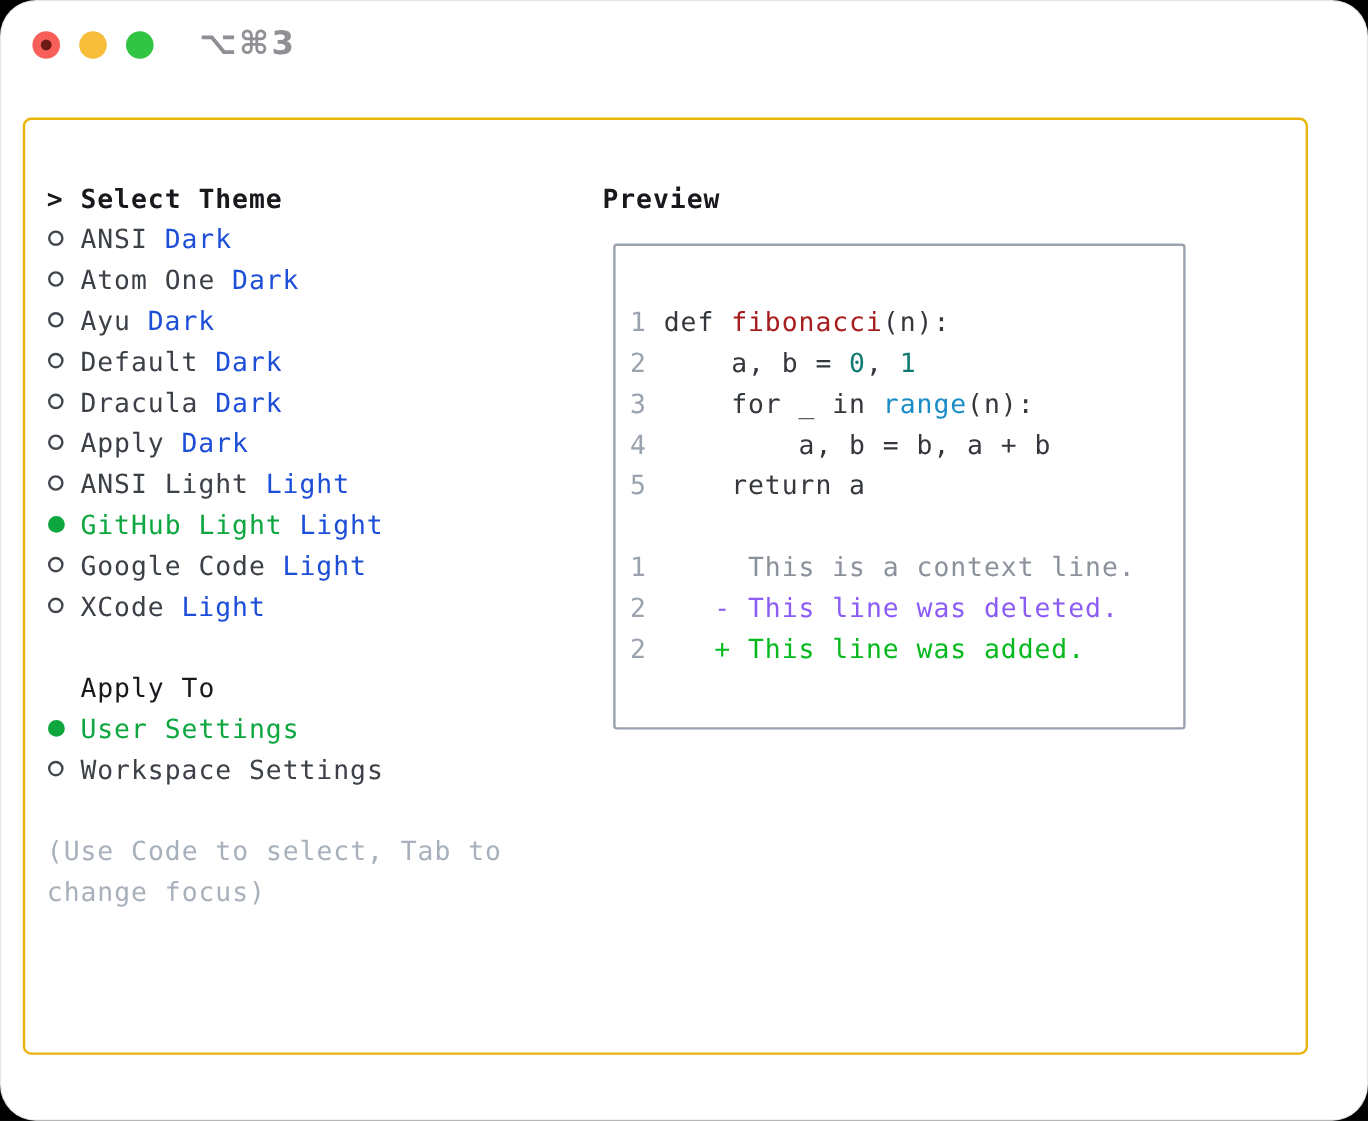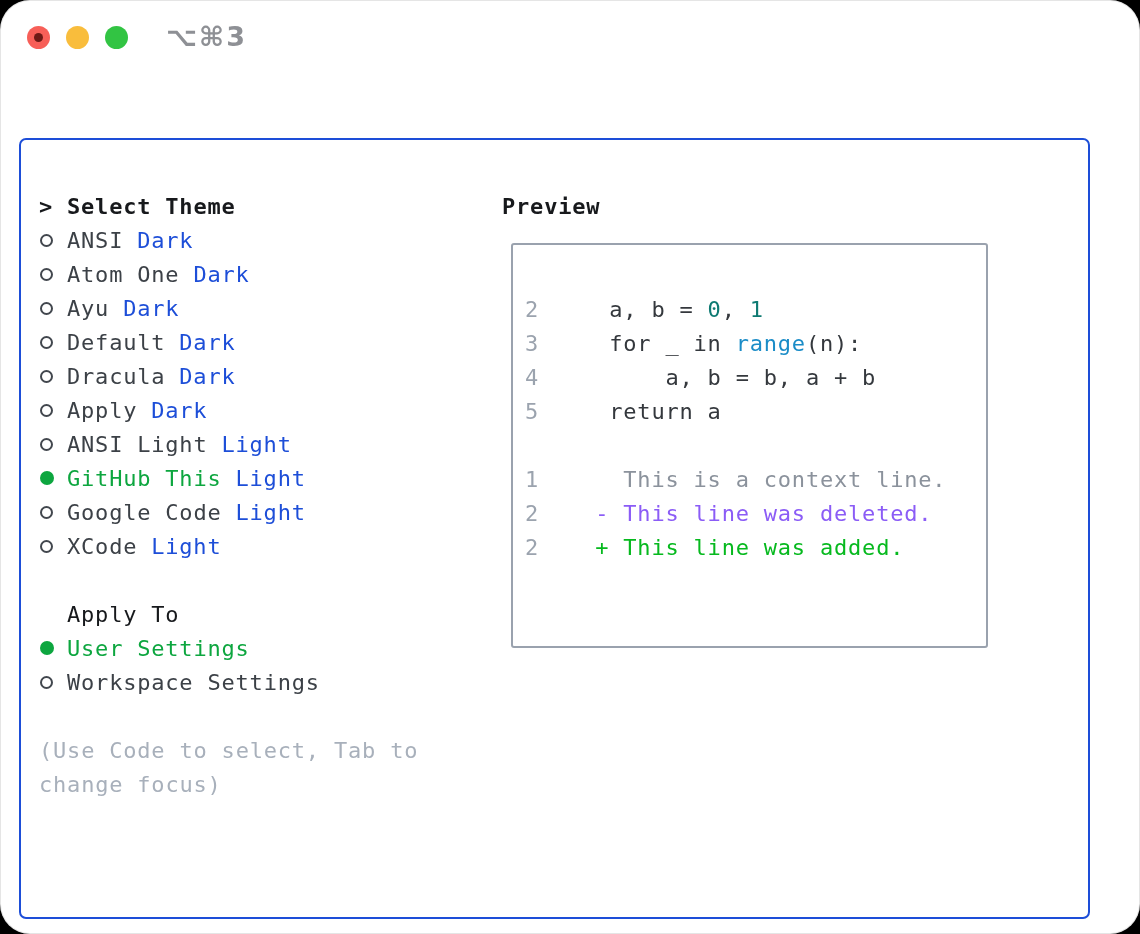--- a/index.html
+++ b/index.html
@@ -17,21 +17,21 @@
   .tl-green  { left:105px; background:#32c443; }
   .tl-red i { position:absolute; left:7px; top:7px; width:9px; height:9px; border-radius:50%; background:#6d1a16; }
   .win-title {
     position:absolute; left:166px; top:21px;
     font-family:"DejaVu Sans","Liberation Sans",sans-serif;
     font-size:27px; font-weight:600; color:#8e9095; letter-spacing:2px;
   }
   
   .panel {
     position:absolute; left:19px; top:98px; width:1071px; height:781px;
-    border:2px solid #1d4ed8; border-radius:7px; background:#ffffff;margin-top:40px;
+    border:2px solid #eab308; border-radius:7px; background:#ffffff;
   }
   .mono { font-size:22px; letter-spacing:0.8px; color:#34383d; }
   .row { height:34px; line-height:34px; white-space:pre; }
   .left-col { position:absolute; left:18px; top:50px; }
   .bullet { display:inline-block; width:28px; }
   .dot {
     display:inline-block; width:13px; height:13px; border-radius:50%;
     border:2px solid #42474e; vertical-align:middle; margin-left:1px; margin-bottom:4px;
   }
   .dot.on { width:14px; height:14px; border:none; background:#0da63f; }
@@ -78,21 +78,21 @@
       <div class="row"><span class="bullet prompt">&gt;</span><span class="hdr">Select Theme</span></div>
 
       <div id="theme-list">
           <div class="row"><span class="bullet"><i class="dot"></i></span><span class="t-name">ANSI</span><span class="t-tag">Dark</span></div>
           <div class="row"><span class="bullet"><i class="dot"></i></span><span class="t-name">Atom One</span><span class="t-tag">Dark</span></div>
           <div class="row"><span class="bullet"><i class="dot"></i></span><span class="t-name">Ayu</span><span class="t-tag">Dark</span></div>
           <div class="row"><span class="bullet"><i class="dot"></i></span><span class="t-name">Default</span><span class="t-tag">Dark</span></div>
           <div class="row"><span class="bullet"><i class="dot"></i></span><span class="t-name">Dracula</span><span class="t-tag">Dark</span></div>
           <div class="row"><span class="bullet"><i class="dot"></i></span><span class="t-name">Apply</span><span class="t-tag">Dark</span></div>
           <div class="row"><span class="bullet"><i class="dot"></i></span><span class="t-name">ANSI Light</span><span class="t-tag">Light</span></div>
-          <div class="row"><span class="bullet"><i class="dot on"></i></span><span class="t-name sel">GitHub This</span><span class="t-tag">Light</span></div>
+          <div class="row"><span class="bullet"><i class="dot on"></i></span><span class="t-name sel">GitHub Light</span><span class="t-tag">Light</span></div>
           <div class="row"><span class="bullet"><i class="dot"></i></span><span class="t-name">Google Code</span><span class="t-tag">Light</span></div>
           <div class="row"><span class="bullet"><i class="dot"></i></span><span class="t-name">XCode</span><span class="t-tag">Light</span></div>
         </div>
 
       <div class="spacer"></div>
 
       <div class="row"><span class="bullet"></span><span class="subhdr">Apply To</span></div>
 
       <div id="apply-list">
           <div class="row"><span class="bullet"><i class="dot on"></i></span><span class="t-name sel">User Settings</span></div>
@@ -102,20 +102,21 @@
       <div class="spacer"></div>
 
       <div class="row help">(Use Code to select, Tab to</div>
       <div class="row help">change focus)</div>
     </div>
 
     <div class="preview-header mono row">Preview</div>
 
     <div class="preview-box">
       <div id="code-block">
+          <div class="prow"><span class="lnum">1</span><span class="tok-plain"> def </span><span class="tok-func">fibonacci</span><span class="tok-plain">(n):</span></div>
           <div class="prow"><span class="lnum">2</span><span class="tok-plain">     a, b = </span><span class="tok-num">0</span><span class="tok-plain">, </span><span class="tok-num">1</span></div>
           <div class="prow"><span class="lnum">3</span><span class="tok-plain">     for _ in </span><span class="tok-builtin">range</span><span class="tok-plain">(n):</span></div>
           <div class="prow"><span class="lnum">4</span><span class="tok-plain">         a, b = b, a + b</span></div>
           <div class="prow"><span class="lnum">5</span><span class="tok-plain">     return a</span></div>
         </div>
       <div class="spacer"></div>
       <div id="diff-block">
           <div class="prow"><span class="lnum">1</span><span class="tok-context">      This is a context line.</span></div>
           <div class="prow"><span class="lnum">2</span><span class="tok-plain">    </span><span class="tok-deleted">- This line was deleted.</span></div>
           <div class="prow"><span class="lnum">2</span><span class="tok-plain">    </span><span class="tok-added">+ This line was added.</span></div>

